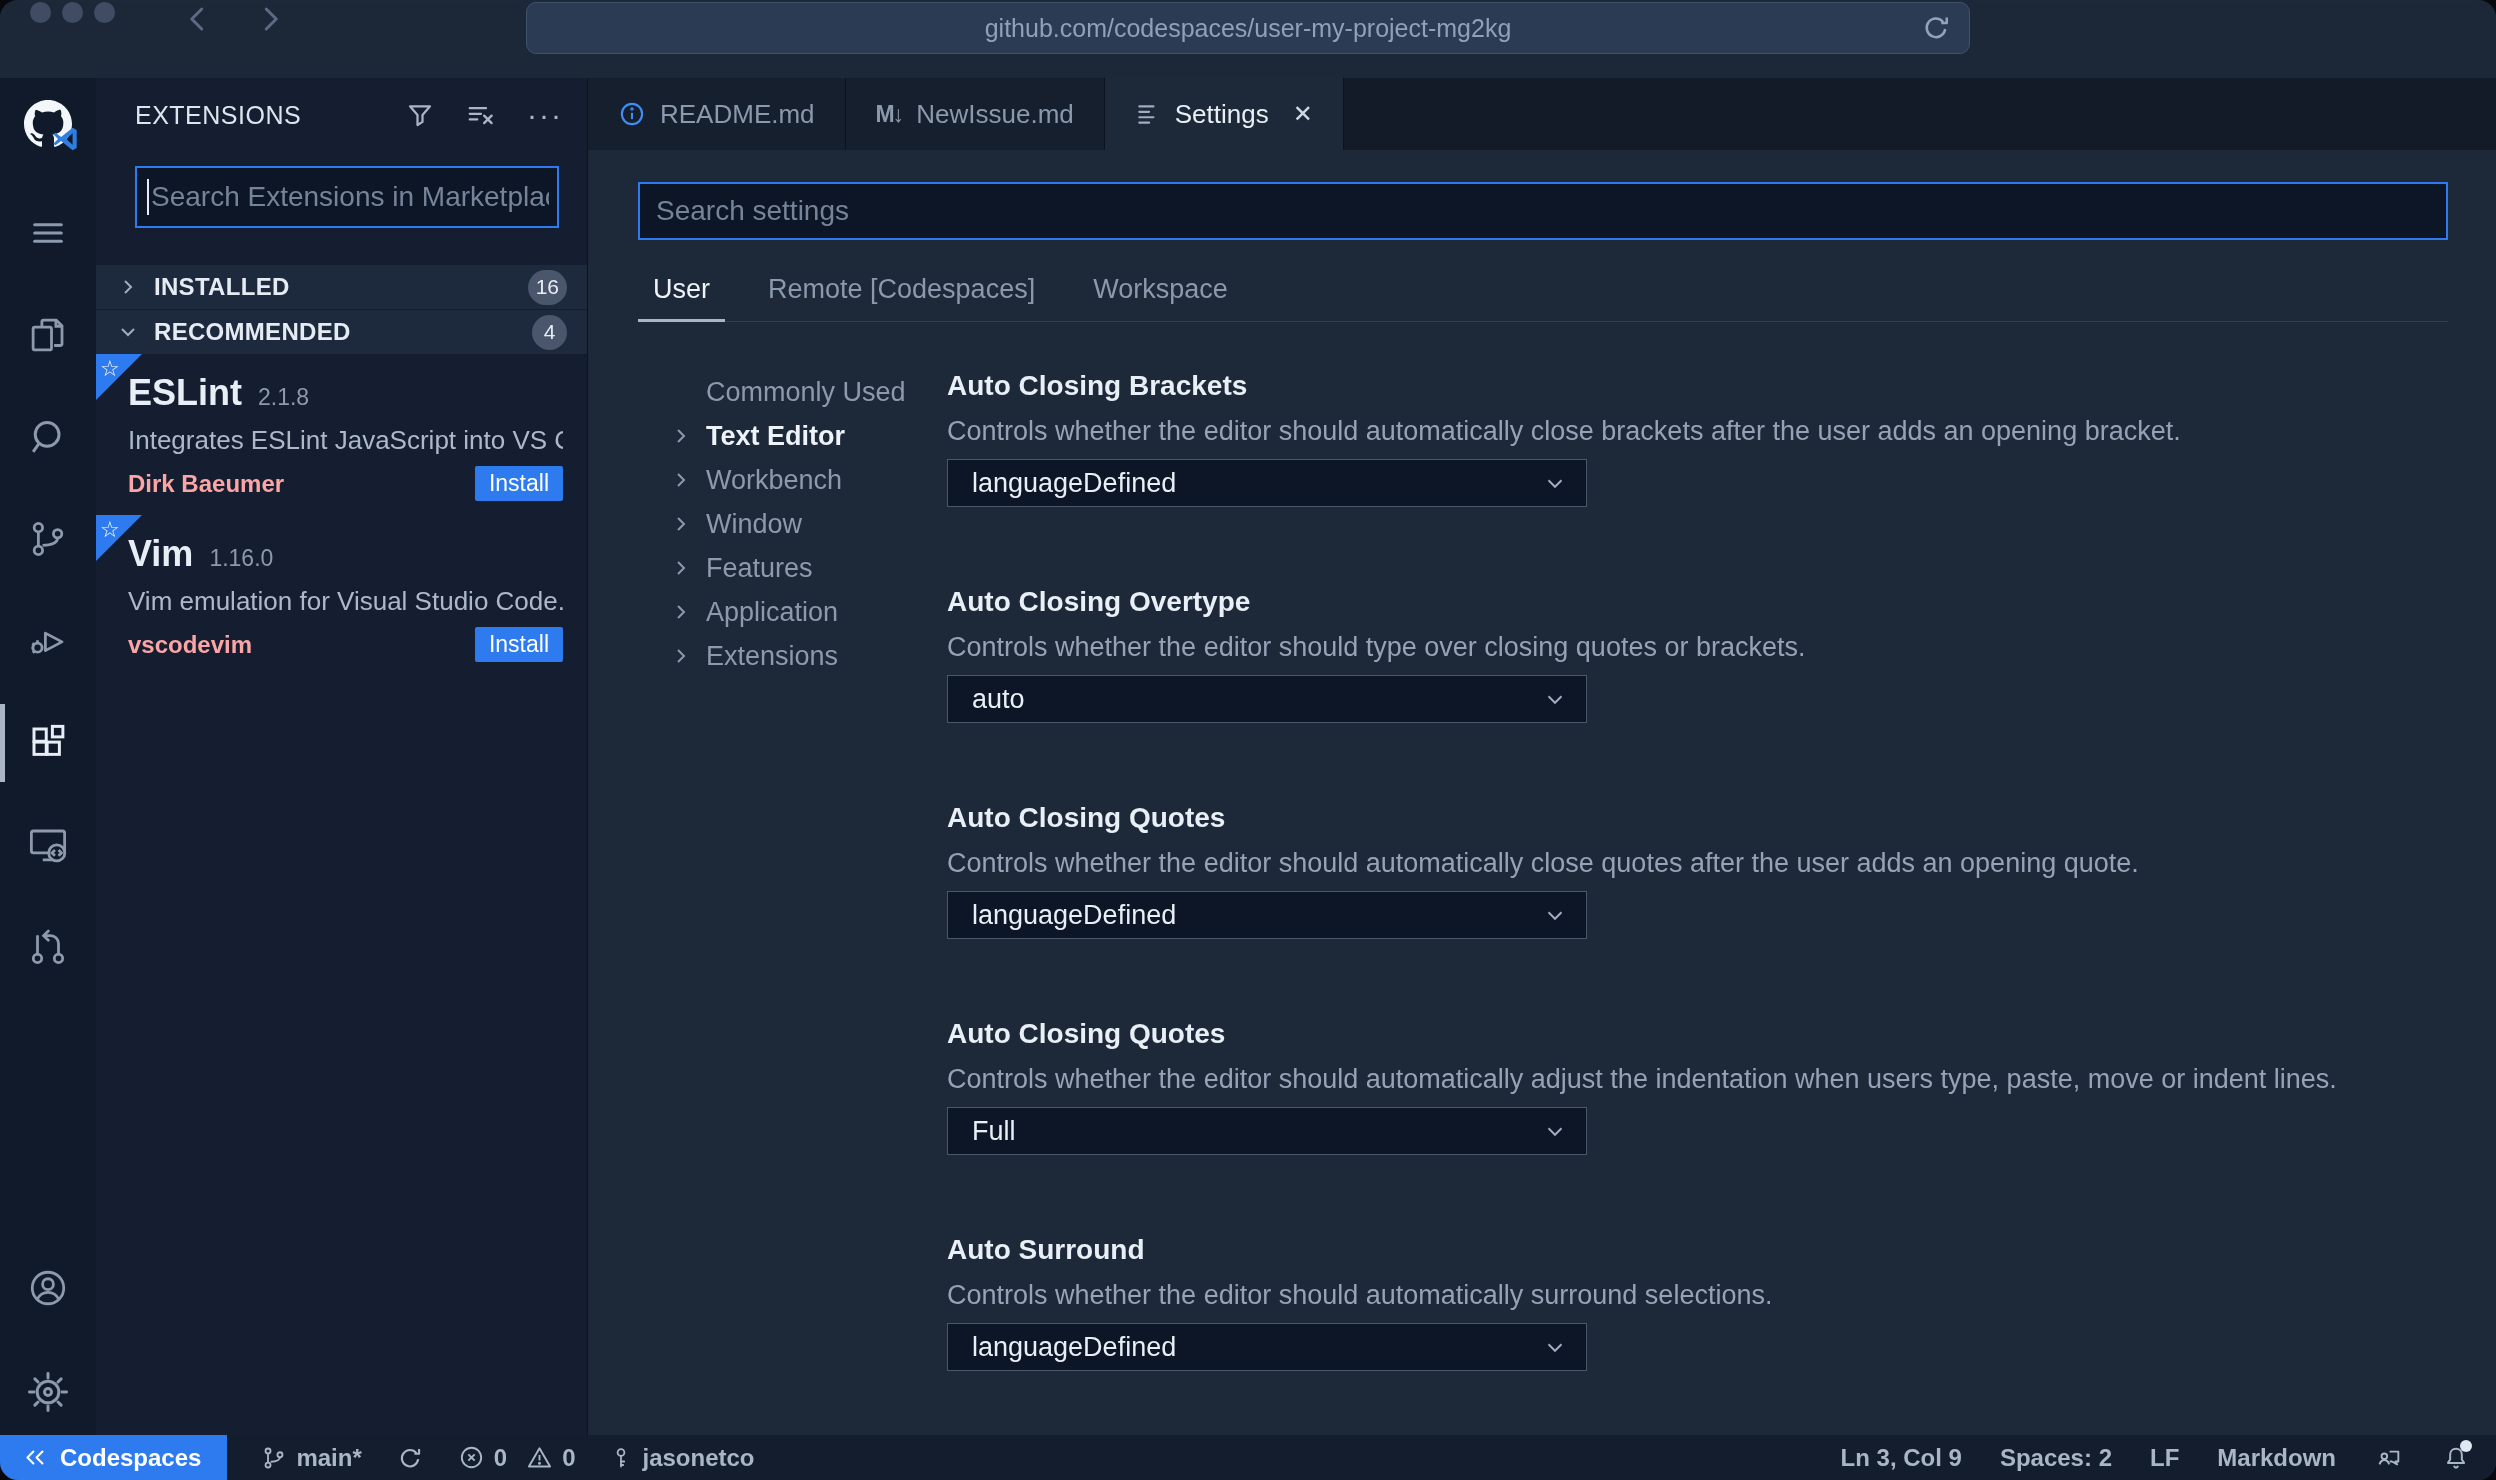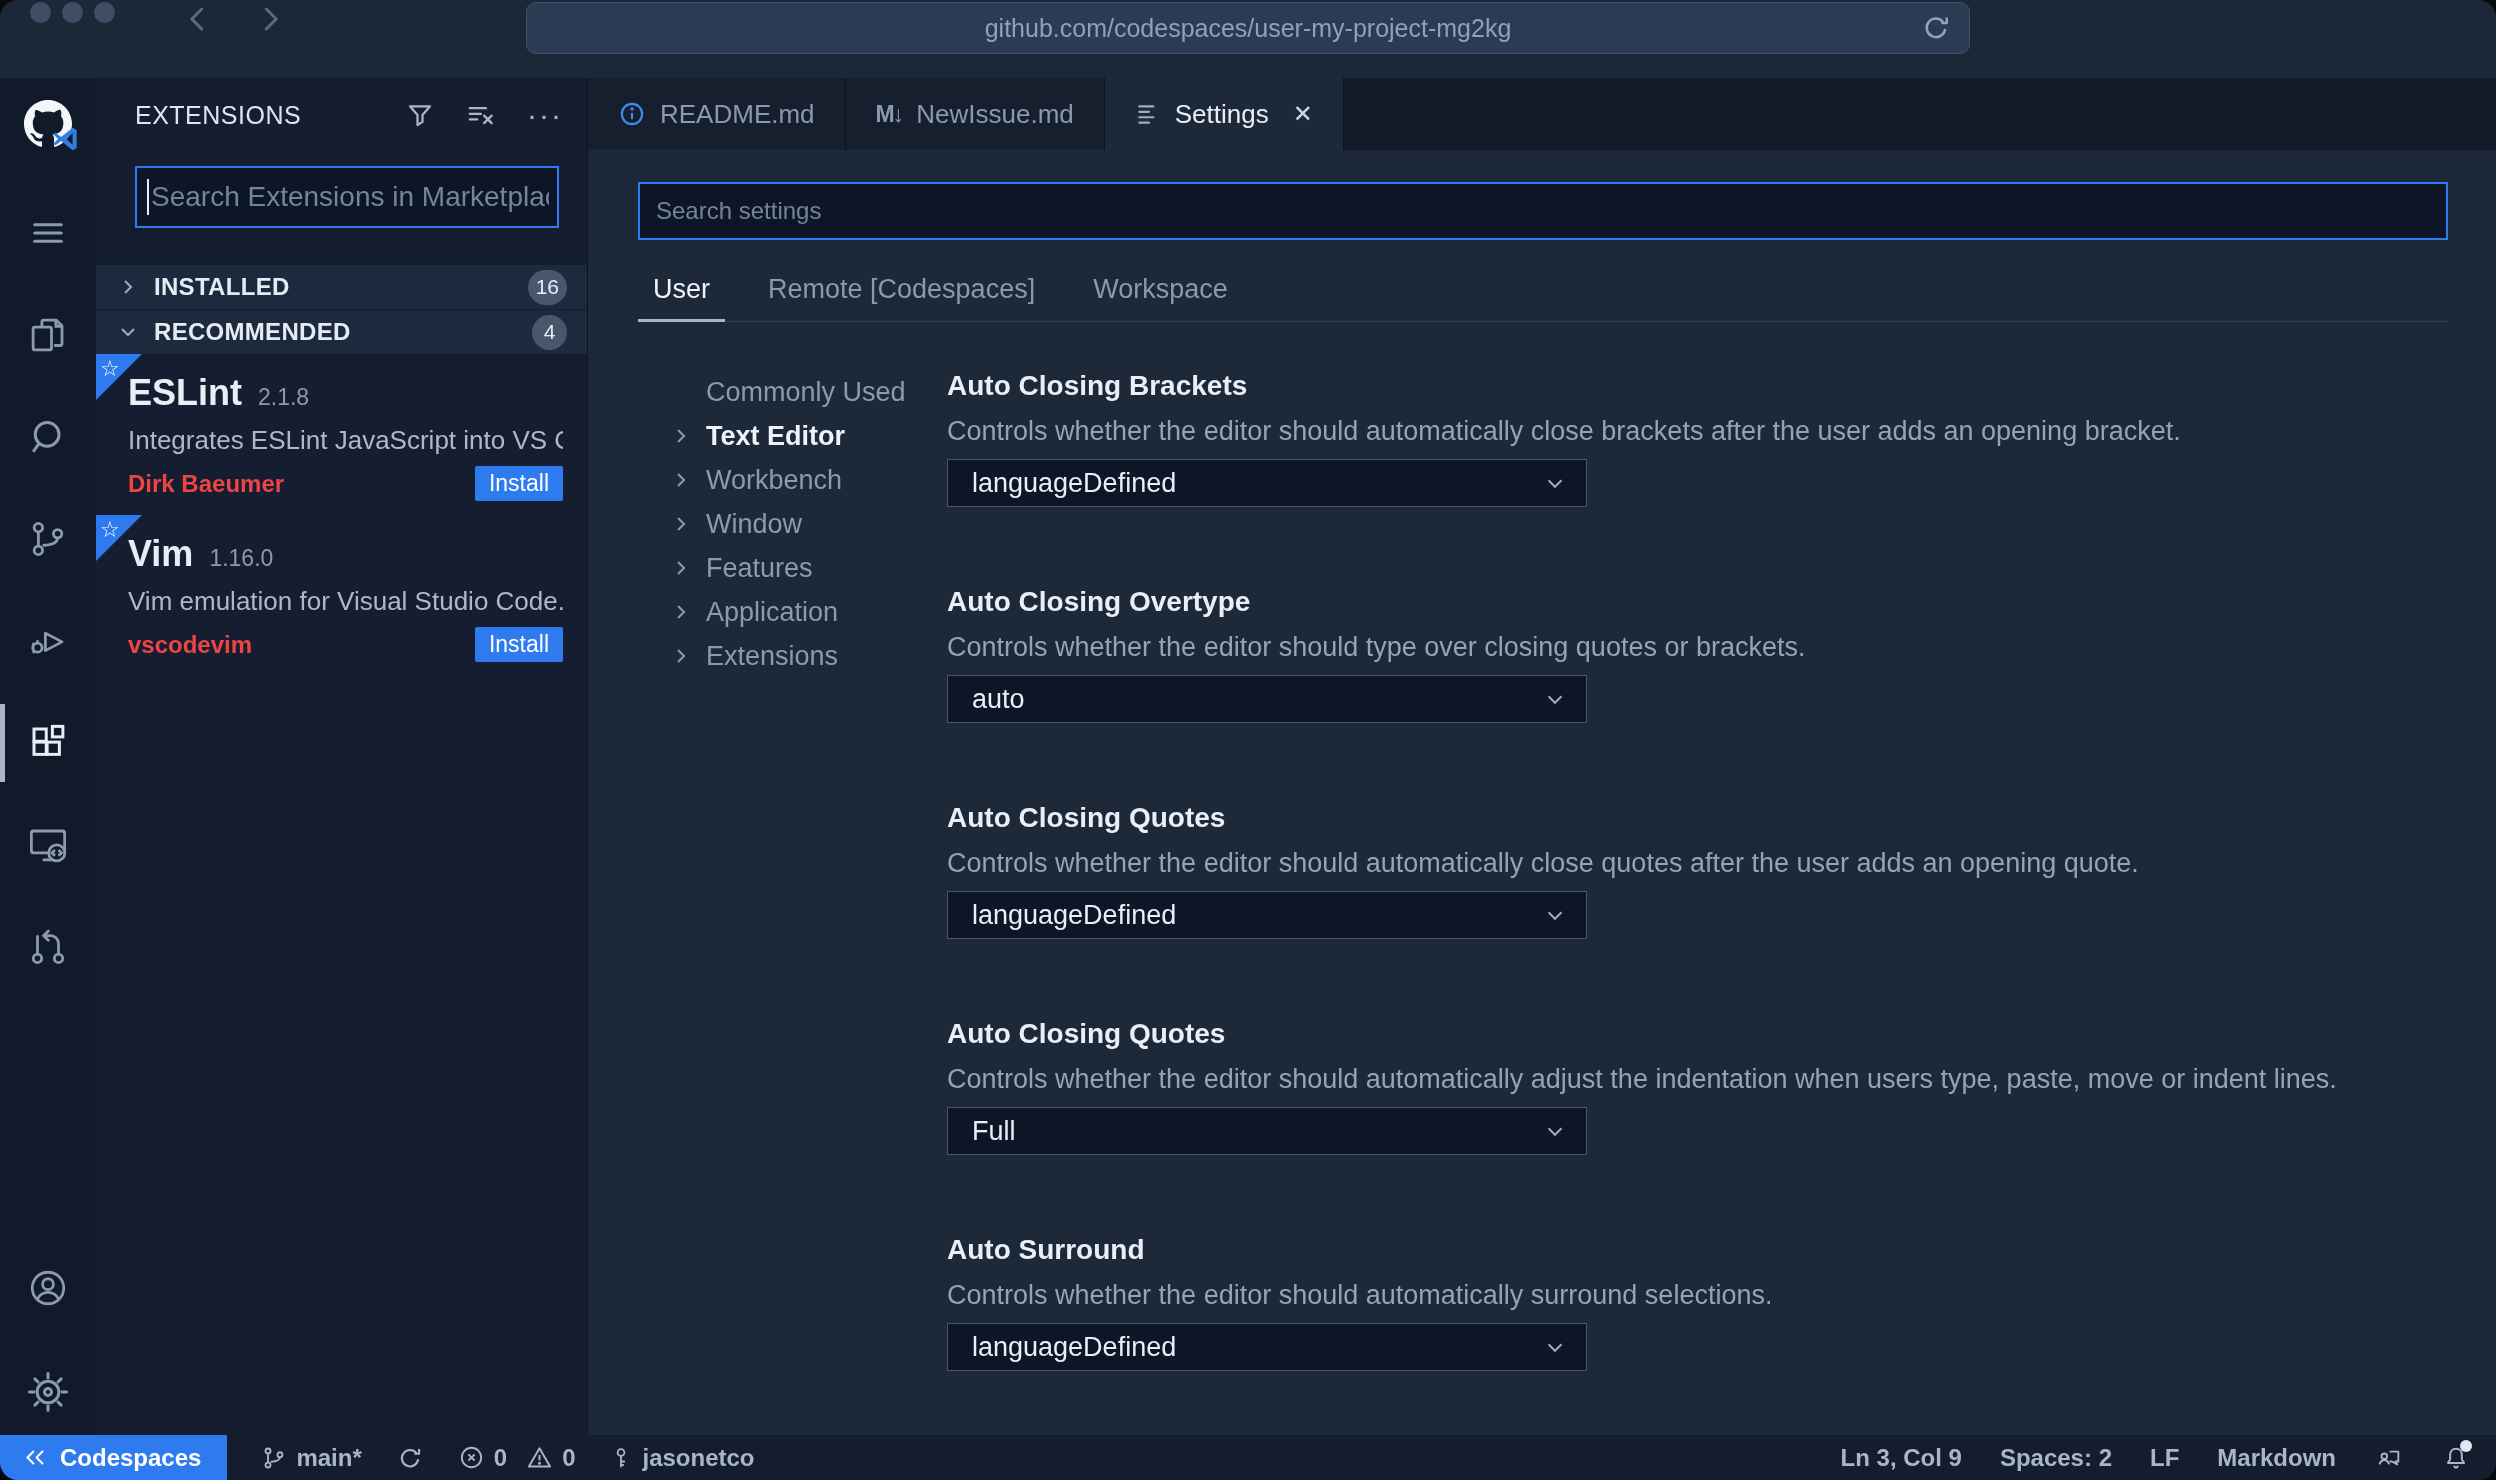--- a/index.html
+++ b/index.html
@@ -53,35 +53,35 @@
   .sb-section .label{color:#e4ebf3;font-size:24px;font-weight:bold;letter-spacing:.3px;}
   .count-badge{margin-left:auto;min-width:35px;height:35px;border-radius:18px;background:var(--badge-bg);color:#e8eef5;font-size:21px;display:flex;align-items:center;justify-content:center;padding:0 8px;}
   .ext-item{position:relative;padding:16px 24px 14px 32px;cursor:pointer;}
   .ribbon{position:absolute;left:0;top:0;width:0;height:0;border-top:46px solid var(--accent);border-right:46px solid transparent;}
   .ribbon .star{position:absolute;left:4px;top:-44px;color:#fff;font-size:22px;}
   .ext-row1{display:flex;align-items:baseline;gap:16px;margin-top:2px;}
   .ext-name{color:#e8eef5;font-size:36px;font-weight:bold;}
   .ext-version{color:#8d9aad;font-size:23px;}
   .ext-desc{color:#aeb9c8;font-size:26px;margin-top:11px;white-space:nowrap;overflow:hidden;}
   .ext-row3{display:flex;align-items:center;margin-top:10px;}
-  .ext-author{color:#ef4444;font-size:24px;font-weight:bold;}
+  .ext-author{color:#fca5a5;font-size:24px;font-weight:bold;}
   .install-btn{margin-left:auto;background:var(--accent);color:#fff;border:none;font-size:23px;padding:4px 14px;border-radius:2px;cursor:pointer;font-family:inherit;}
 
   
   .editor{flex:1;display:flex;flex-direction:column;background:var(--editor-bg);min-width:0;}
   .tabbar{height:72px;background:var(--tabbar-bg);display:flex;flex-shrink:0;}
   .tab{display:flex;align-items:center;gap:14px;padding:0 30px;font-size:26px;color:#8b99ad;background:var(--tab-inactive);border-right:1px solid #0d1420;cursor:pointer;}
   .tab.active{background:var(--editor-bg);color:#e8eef5;}
   .tab .close{margin-left:10px;color:#cfd8e3;font-size:24px;}
   .tab .md-glyph{font-size:23px;font-weight:bold;color:#8b99ad;letter-spacing:-2px;}
   .tab-fill{flex:1;background:var(--tabbar-bg);}
 
   .settings{flex:1;overflow:hidden;display:flex;flex-direction:column;}
   .set-search{margin:32px 48px 0 50px;height:58px;background:var(--input-bg);border:2px solid var(--accent);display:flex;align-items:center;flex-shrink:0;}
-  .set-search input{flex:1;background:transparent;border:none;outline:none;color:var(--text-primary);font-size:24px;padding:0 16px;font-family:inherit;}
+  .set-search input{flex:1;background:transparent;border:none;outline:none;color:var(--text-primary);font-size:28px;padding:0 16px;font-family:inherit;}
   .set-search input::placeholder{color:#76849a;}
   .scopes{margin:20px 48px 0 50px;display:flex;border-bottom:1px solid var(--divider);flex-shrink:0;}
   .scope{padding:14px 15px 16px;font-size:27px;color:#8b99ad;cursor:pointer;position:relative;margin-right:28px;}
   .scope.active{color:#eef3f9;}
   .scope.active::after{content:"";position:absolute;left:0;right:0;bottom:-1px;height:3px;background:#aab6c6;}
   .set-body{display:flex;margin-top:48px;flex:1;min-height:0;}
   .toc{width:359px;padding-left:80px;flex-shrink:0;}
   .toc-item{height:44px;display:flex;align-items:center;gap:12px;color:#8d9aad;font-size:27px;cursor:pointer;}
   .toc-item .chev{display:flex;color:#8d9aad;width:26px;justify-content:center;}
   .toc-item .chev.empty{visibility:hidden;}

